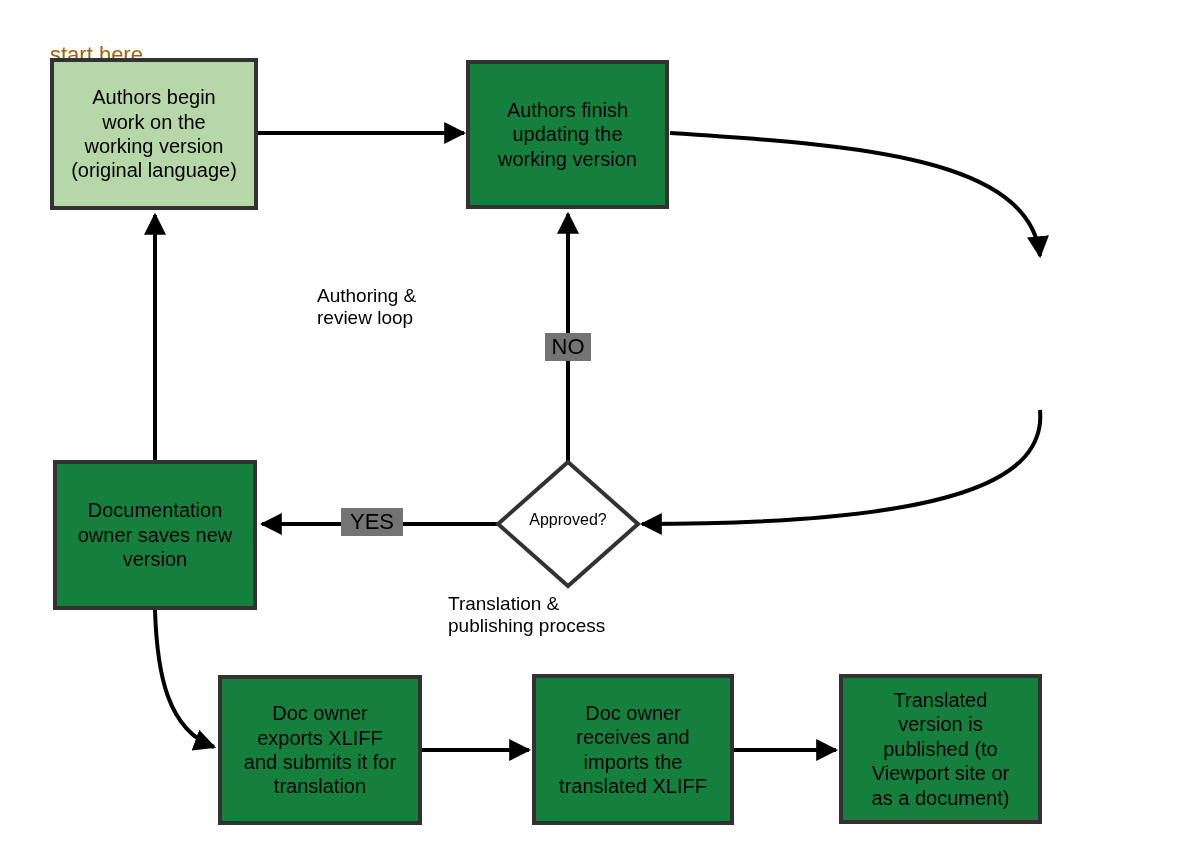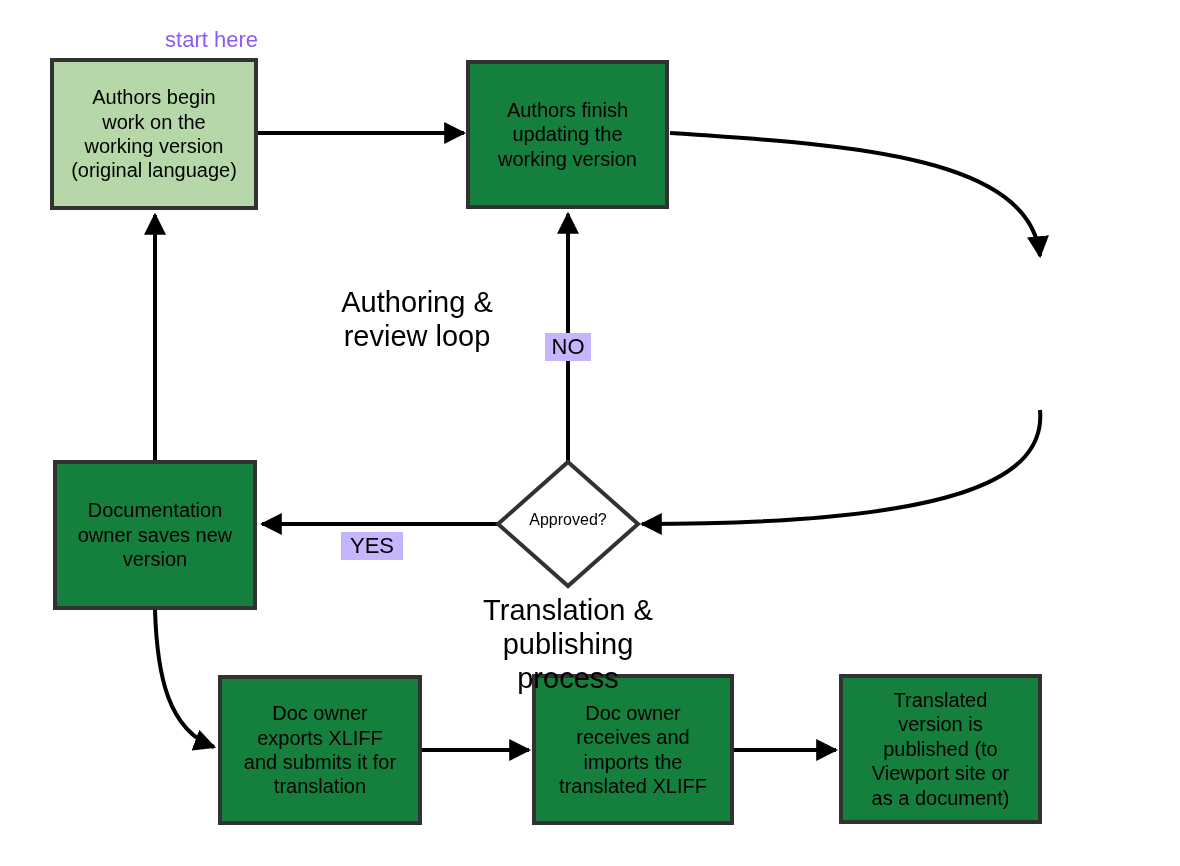--- a/index.html
+++ b/index.html
@@ -35,45 +35,44 @@
   }
   .diamond-label {
     position: absolute;
     left: 498px; top: 511px;
     width: 140px;
     text-align: center;
     font-size: 16px;
   }
   .start-label {
     position: absolute;
-    left: 50px; top: 27px;
+    left: 50px; top: 42px;
     width: 208px;
-    text-align: right;
+    text-align: left;
     font-size: 22px;
-    color: #8b5cf6;
+    color: #a16207;
   }
   .section-label {
     position: absolute;
     white-space: pre-line;
-    text-align: center;
-    font-size: 29px;
+    font-size: 19px;
     line-height: 1.18;
   }
   #loop-label { left: 317px; top: 285px; width: 200px; }
   #process-label { left: 448px; top: 585px; width: 240px; margin-top: 8px; }
   .mini-label {
     position: absolute;
-    background: #c4b5fd;
+    background: #737373;
     text-align: center;
     font-size: 22px;
     line-height: 28px;
     height: 28px;
   }
   #no-label { left: 545px; top: 333px; width: 46px; }
-  #yes-label { left: 341px; top: 532px; width: 62px; }
+  #yes-label { left: 341px; top: 508px; width: 62px; }
 </style>
 </head>
 <body>
 
 <div id="canvas">
 
   <svg id="arrow-layer" viewBox="0 0 1180 866" xmlns="http://www.w3.org/2000/svg">
     <defs>
       <marker id="ah" viewBox="0 0 10 10" refX="9" refY="5" markerWidth="5.5" markerHeight="5.5" orient="auto">
         <path d="M0,0 L10,5 L0,10 Z" fill="#000000"></path>

